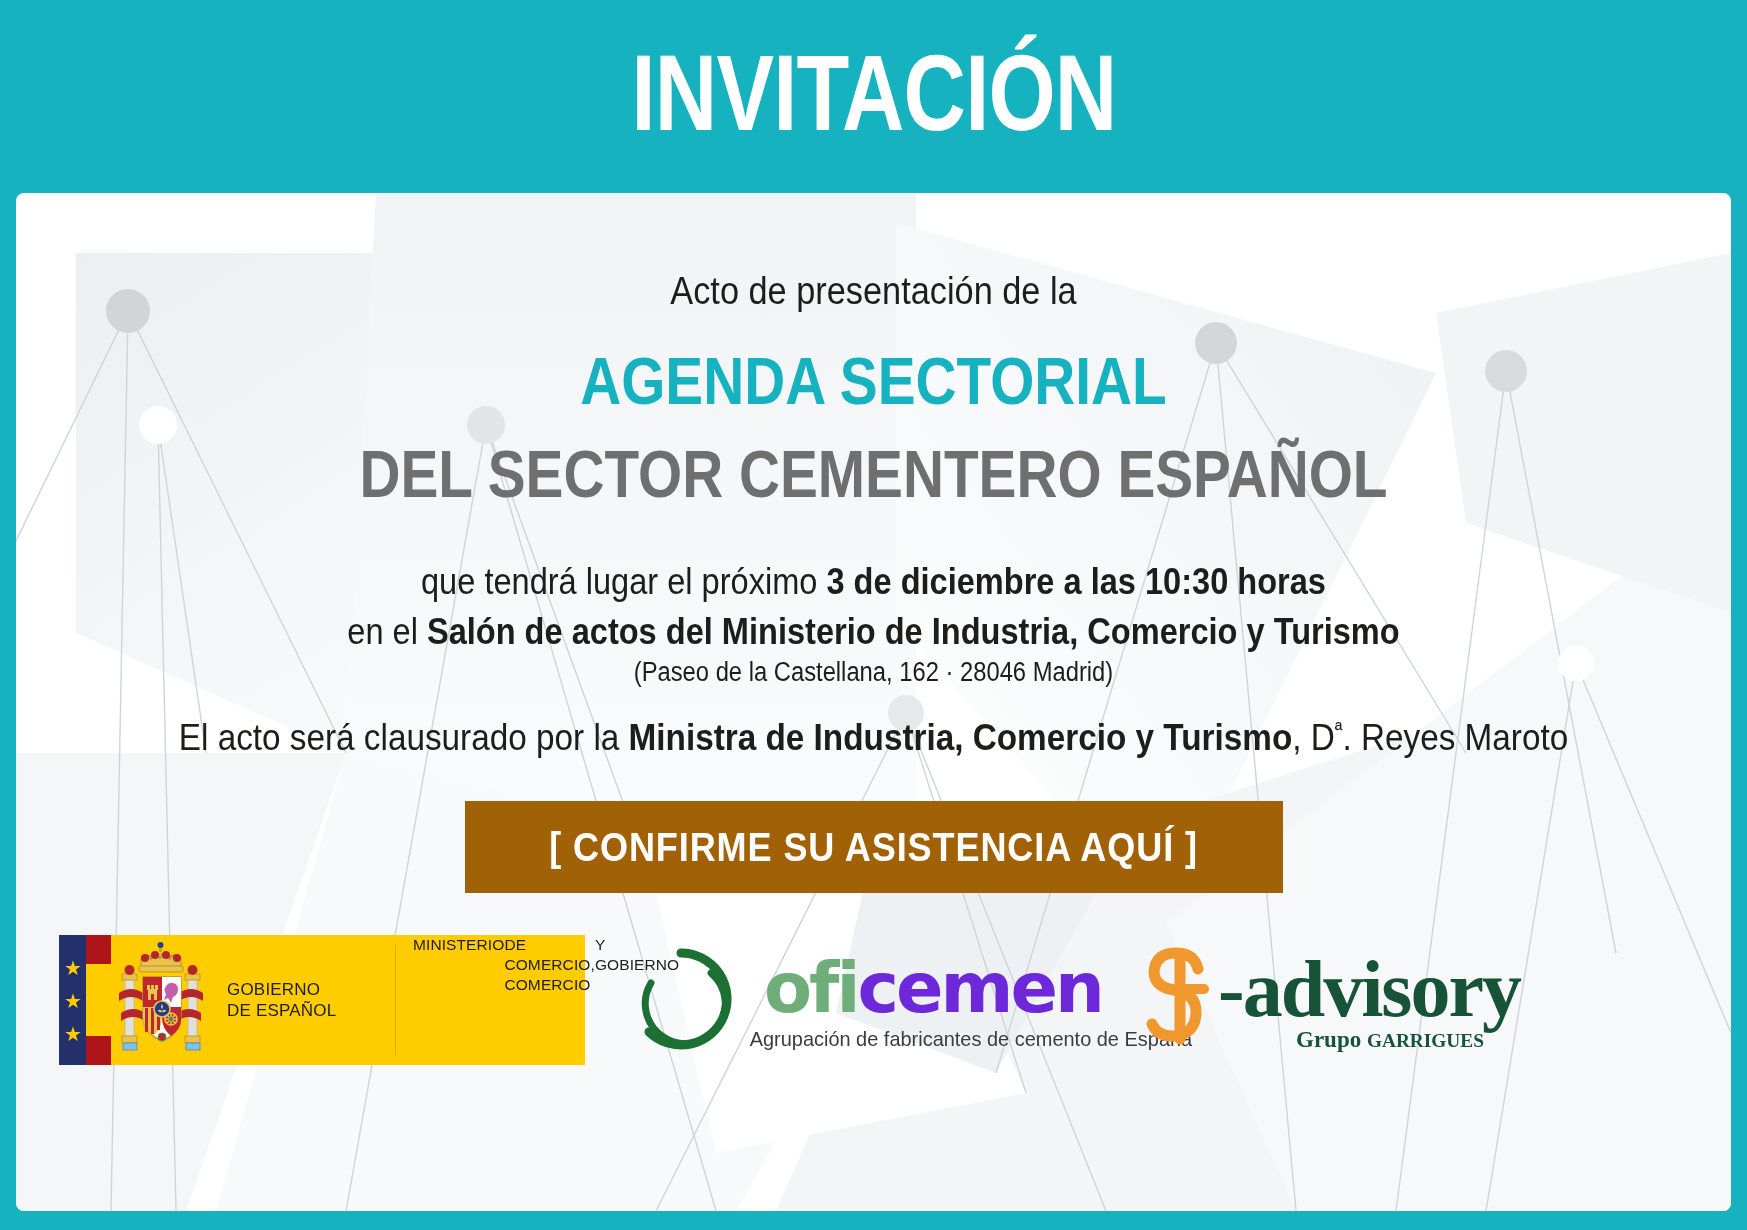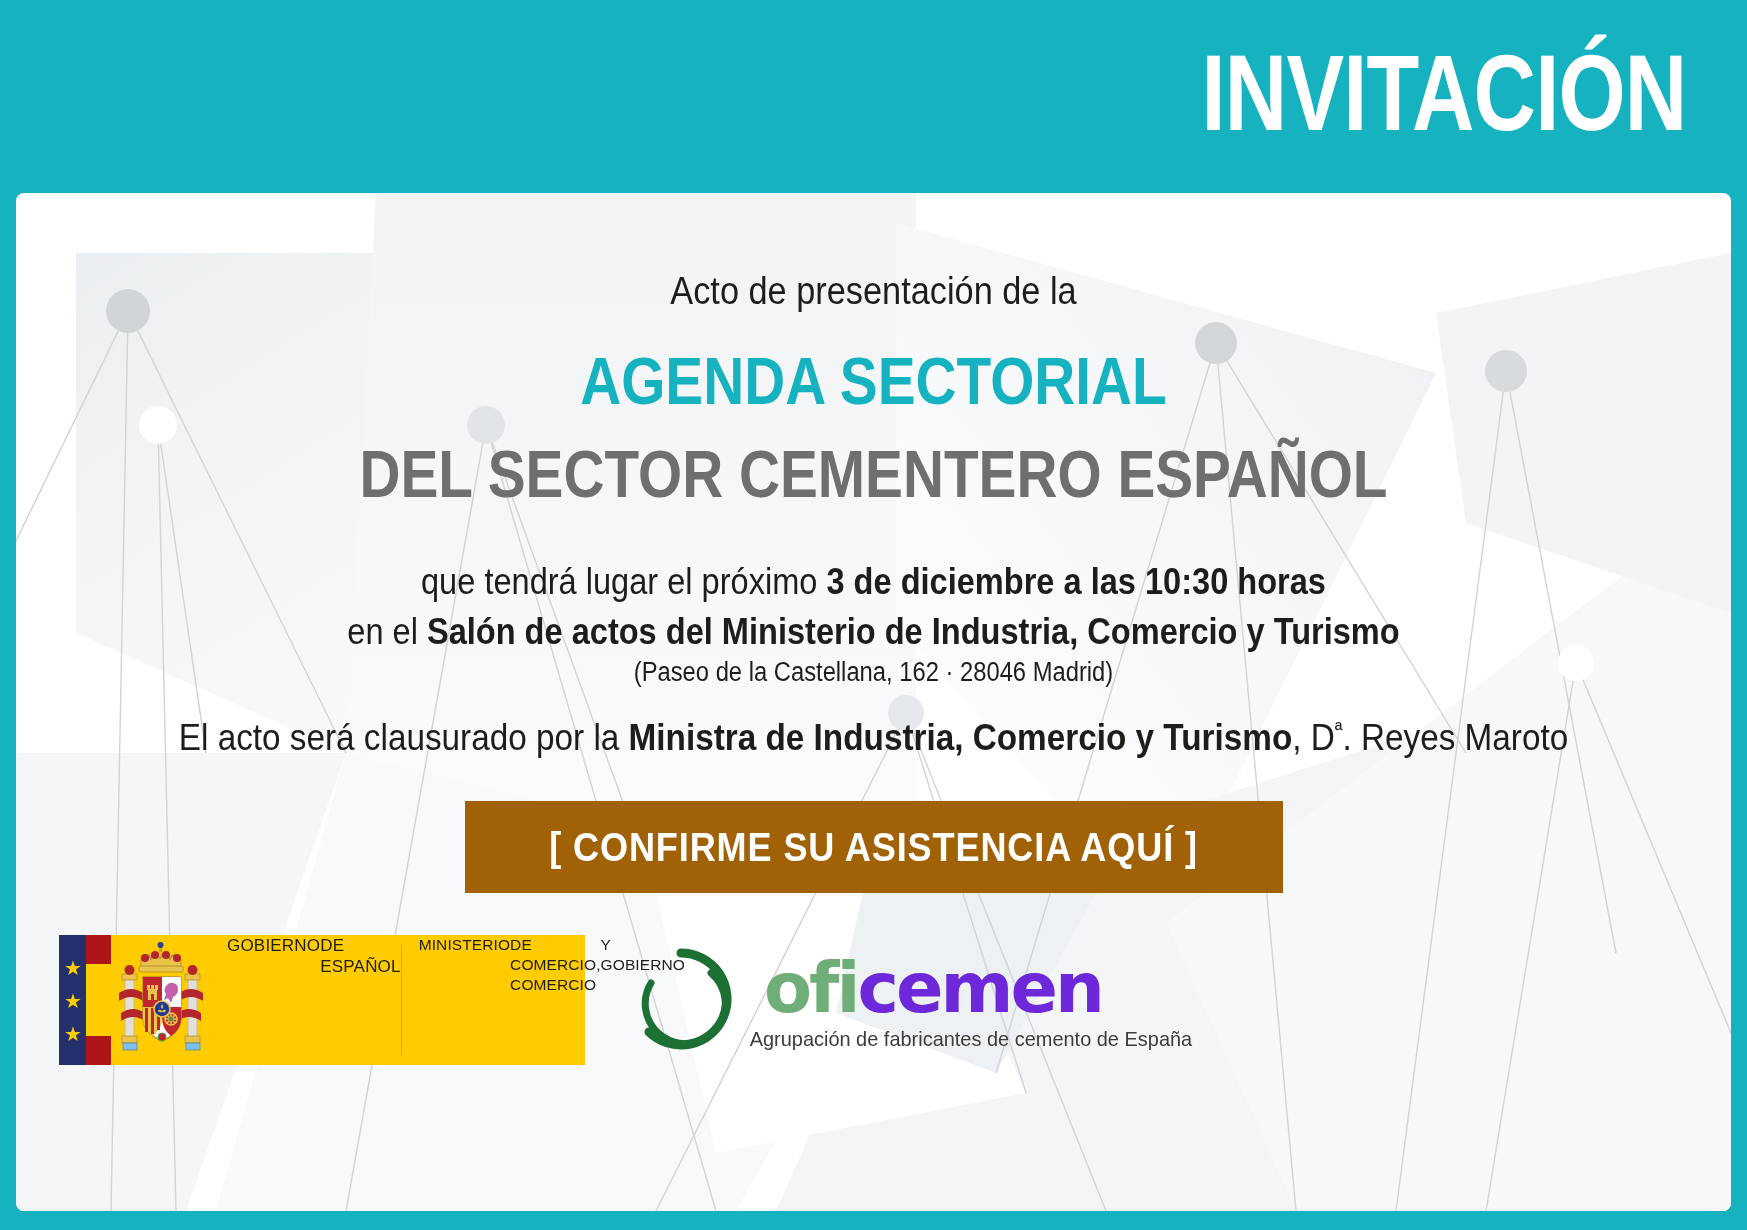--- a/index.html
+++ b/index.html
@@ -25,21 +25,21 @@
 
   
   .header-band {
     position: absolute;
     left: 0; top: 0;
     width: 1747px;
     height: 181px;
     background: #16B2C0;
     display: flex;
     align-items: center;
-    justify-content: flex-end;
+    justify-content: center;
   }
   .header-title {
     color: #ffffff;
     font-family: "Liberation Sans Narrow", "Liberation Sans", sans-serif;
     font-weight: bold;
     font-size: 108px;
     letter-spacing: -1px;
     transform: scaleX(0.80);
     transform-origin: center center;
     line-height: 1;
@@ -230,21 +230,21 @@
   .gob-redbot {
     position: absolute; left: 27px; top: 101px;
     width: 25px; height: 29px; background: #AD1519;
   }
   .gob-crest {
     flex: 0 0 116px;
     display: flex; align-items: center; justify-content: center;
   }
   .gob-textblock {
     flex: 0 0 168px;
-    display: flex; flex-direction: row; justify-content: center;
+    display: flex; flex-direction: column; justify-content: center;
     font-family: "Liberation Sans", sans-serif;
     font-size: 17px; line-height: 1.25;
     color: #1d1d1b;
     letter-spacing: 0.2px;
   }
   .gob-divider {
     flex: 0 0 1px;
     width: 1px;
     background: #d8ac00;
     margin: 10px 0;
@@ -531,19 +531,28 @@
 
         <div class="logo-oficemen">
           <svg class="ofi-mark" viewBox="0 0 104 104">
             <path d="M52 6 a46 46 0 1 1 -32 79" fill="none" stroke="#1C7034" stroke-width="9" stroke-linecap="round"></path>
             <path d="M82 26 a40 40 0 1 1 -60 10" fill="none" stroke="#1C7034" stroke-width="7" stroke-linecap="round"></path>
           </svg>
           <div class="ofi-word"><span class="ofi-light">ofi</span><span class="ofi-dark">cemen</span></div>
           <div class="ofi-tag">Agrupación de fabricantes de cemento de España</div>
         </div>
 
+        <div class="logo-gadvisory">
+          <svg class="ga-mark" viewBox="0 0 92 106">
+            <path d="M62 26 q-4 -16 -22 -16 q-20 0 -22 18 q0 16 20 19 q22 3 22 22 q0 22 -22 24 q-16 1 -22 -12" fill="none" stroke="#F0982D" stroke-width="11" stroke-linecap="round"></path>
+            <path d="M44 12 L44 96" fill="none" stroke="#F0982D" stroke-width="11" stroke-linecap="round"></path>
+            <path d="M44 46 L68 46" fill="none" stroke="#F0982D" stroke-width="10" stroke-linecap="round"></path>
+          </svg>
+          <div class="ga-word">-advisory</div>
+          <div class="ga-sub"><span>Grupo </span><span class="small">GARRIGUES</span></div>
+        </div>
 
       </div>
     </div>
   </div>
 
   <div class="footer-band"></div>
 </div>
 
 </body></html>

